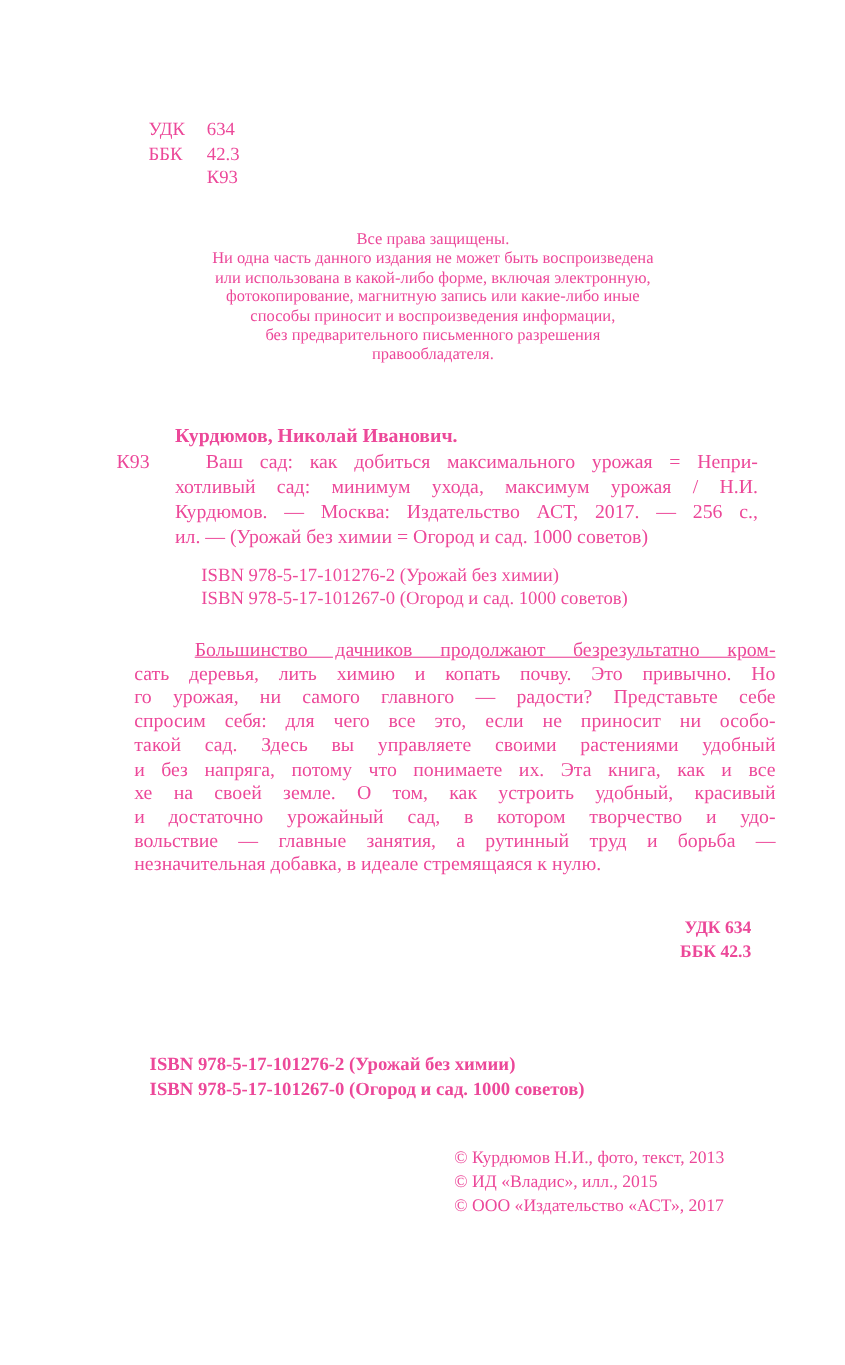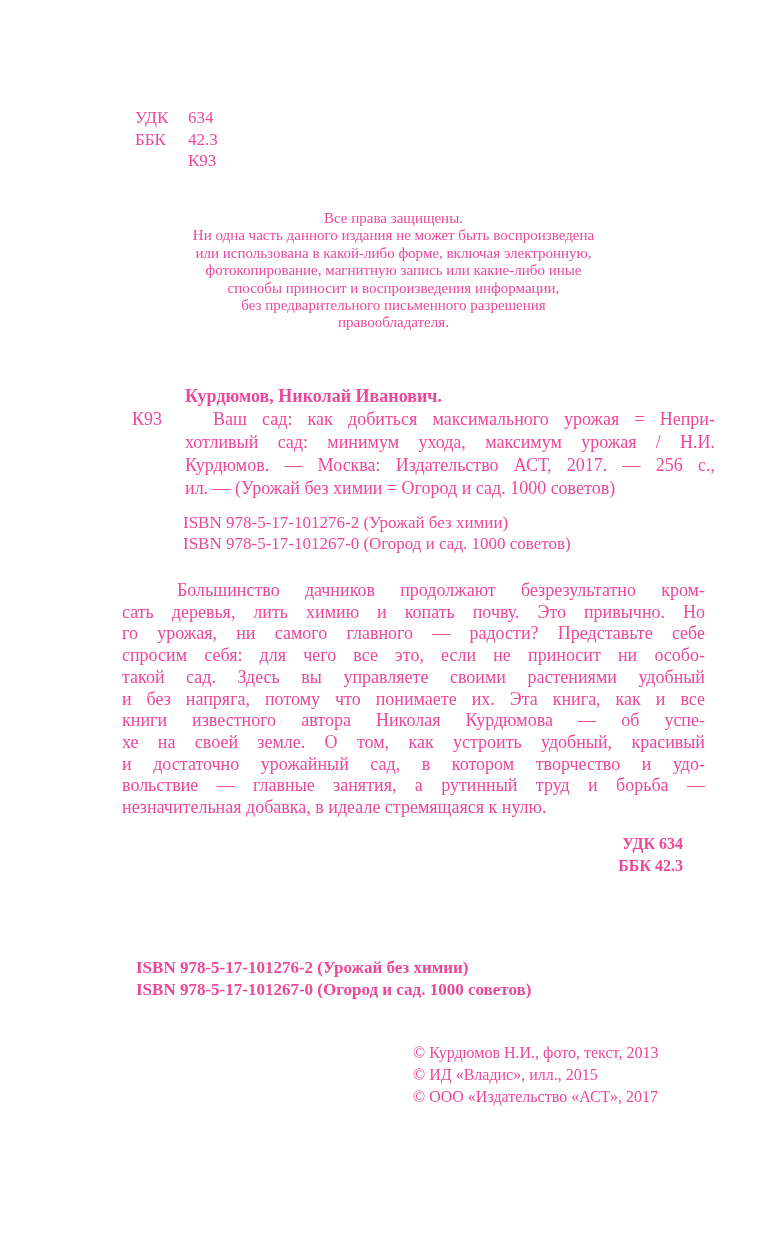--- a/index.html
+++ b/index.html
@@ -15,32 +15,32 @@
 
   
   #top-codes{left:135px;top:107px;font-size:17px;line-height:21.5px;}
   #top-codes .row{white-space:nowrap;}
   #top-codes .lbl{display:inline-block;width:53px;}
 
   
   #rights{left:56px;top:210px;width:675px;font-size:15px;line-height:17.4px;text-align:center;}
 
   
-  #catalog{left:132px;top:385px;width:583px;font-size:18px;line-height:23px;}
+  #catalog{left:106px;top:385px;width:583px;font-size:18px;line-height:23px;}
   #catalog .heading{margin-left:53px;font-weight:bold;}
   #catalog .entry-code{position:absolute;left:0;top:23px;}
   #catalog .body{margin-left:53px;width:530px;}
   #catalog .body .first{text-indent:28px;}
 
   
   #isbn-top{left:183px;top:513px;font-size:17px;line-height:20.5px;}
 
   
   #annotation{left:122px;top:580px;width:583px;font-size:18px;line-height:21.7px;}
-  #annotation .first{text-indent:55px;}
+  #annotation .first{text-indent:55px;text-decoration:underline;}
 
   .just{text-align:justify;text-align-last:justify;}
 
   
   #bottom-codes{left:400px;top:833px;width:283px;font-size:16px;line-height:22px;font-weight:bold;text-align:right;}
 
   
   #isbn-bottom{left:136px;top:957px;font-size:17px;line-height:22px;font-weight:bold;}
 
   
@@ -89,21 +89,20 @@
     <div>ISBN 978-5-17-101267-0 (Огород и сад. 1000 советов)</div>
   </div>
 
   <div id="annotation" class="abs">
     <div class="first just">Большинство дачников продолжают безрезультатно кром-</div>
     <div class="just">сать деревья, лить химию и копать почву. Это привычно. Но</div>
     <div class="just">го урожая, ни самого главного — радости? Представьте себе</div>
     <div class="just">спросим себя: для чего все это, если не приносит ни особо-</div>
     <div class="just">такой сад. Здесь вы управляете своими растениями удобный</div>
     <div class="just">и без напряга, потому что понимаете их. Эта книга, как и все</div>
-    <div class="just">книги известного автора Николая Курдюмова — об успе-</div>
     <div class="just">хе на своей земле. О том, как устроить удобный, красивый</div>
     <div class="just">и достаточно урожайный сад, в котором творчество и удо-</div>
     <div class="just">вольствие — главные занятия, а рутинный труд и борьба —</div>
     <div>незначительная добавка, в идеале стремящаяся к нулю.</div>
   </div>
 
   <div id="bottom-codes" class="abs">
     <div>УДК 634</div>
     <div>ББК 42.3</div>
   </div>

